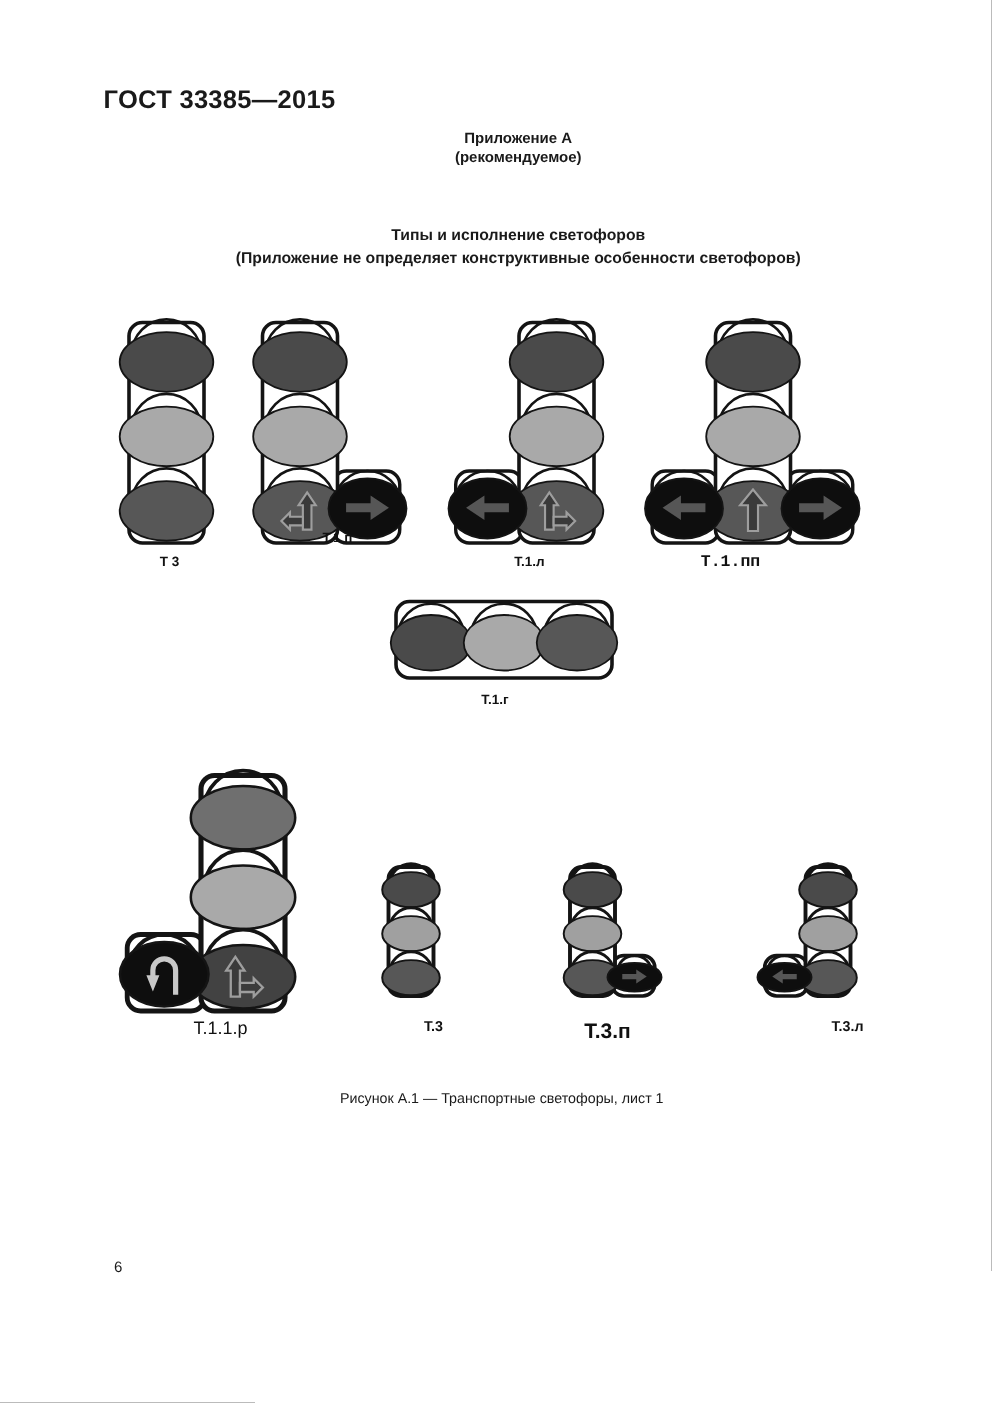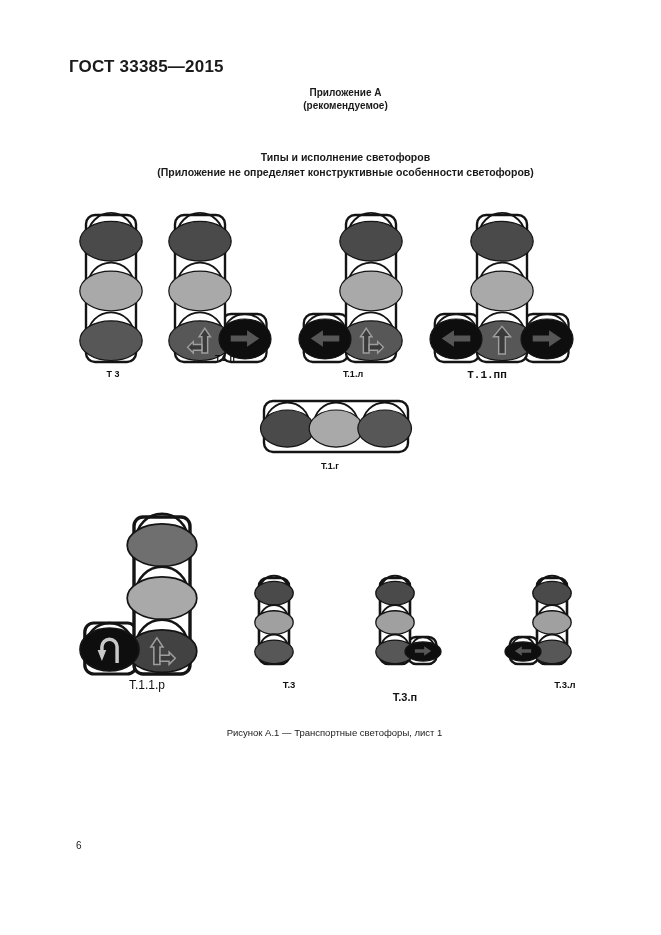--- a/index.html
+++ b/index.html
@@ -151,21 +151,21 @@
         <circle cx="16" cy="13.053333333333333" r="14.24" fill="none" stroke="#141414" stroke-width="1.9500000000000002"></circle>
         <ellipse cx="16" cy="16.133333333333333" rx="19.2" ry="11.733333333333333" fill="#4a4a4a" stroke="#141414" stroke-width="1.3"></ellipse>
         <circle cx="16" cy="42.38666666666667" r="14.24" fill="none" stroke="#141414" stroke-width="1.9500000000000002"></circle>
         <ellipse cx="16" cy="45.46666666666667" rx="19.2" ry="11.733333333333333" fill="#a0a0a0" stroke="#141414" stroke-width="1.3"></ellipse>
         <circle cx="16" cy="71.72" r="14.24" fill="none" stroke="#141414" stroke-width="1.9500000000000002"></circle>
         <ellipse cx="16" cy="74.8" rx="19.2" ry="11.733333333333333" fill="#575757" stroke="#141414" stroke-width="1.3"></ellipse>
         <circle cx="44" cy="71.5" r="11.5" fill="none" stroke="#141414" stroke-width="1.9500000000000002"></circle>
         <ellipse cx="44" cy="74.5" rx="18" ry="9.5" fill="#0e0e0e" stroke="#141414" stroke-width="1.3"></ellipse>
         <path d="M-14 -3 H2 V-8 L14 0 L2 8 V3 H-14 Z" fill="#565656" transform="translate(44 74) scale(0.5833333333333334)"></path>
       </svg>
-      <div class="light-label bold" style="left: 405px; top: 679px; font-size: 11px; margin-top: 12px;">Т.3.п</div>
+      <div class="light-label bold" style="left: 405px; top: 679px; font-size: 14px;">Т.3.п</div>
       <svg class="light" width="83" height="112" viewBox="-12 -12 83 112" style="left: 497px; top: 565px;">
         <rect x="0.8" y="60" width="28.5" height="27" rx="8" fill="#ffffff" stroke="#141414" stroke-width="2.4699999999999998"></rect>
         <rect x="28" y="1" width="30" height="86" rx="8" fill="#ffffff" stroke="#141414" stroke-width="2.6"></rect>
         <circle cx="43" cy="13.053333333333333" r="14.24" fill="none" stroke="#141414" stroke-width="1.9500000000000002"></circle>
         <ellipse cx="43" cy="16.133333333333333" rx="19.2" ry="11.733333333333333" fill="#4a4a4a" stroke="#141414" stroke-width="1.3"></ellipse>
         <circle cx="43" cy="42.38666666666667" r="14.24" fill="none" stroke="#141414" stroke-width="1.9500000000000002"></circle>
         <ellipse cx="43" cy="45.46666666666667" rx="19.2" ry="11.733333333333333" fill="#a0a0a0" stroke="#141414" stroke-width="1.3"></ellipse>
         <circle cx="43" cy="71.72" r="14.24" fill="none" stroke="#141414" stroke-width="1.9500000000000002"></circle>
         <ellipse cx="43" cy="74.8" rx="19.2" ry="11.733333333333333" fill="#575757" stroke="#141414" stroke-width="1.3"></ellipse>
         <circle cx="14" cy="71.5" r="11.5" fill="none" stroke="#141414" stroke-width="1.9500000000000002"></circle>

